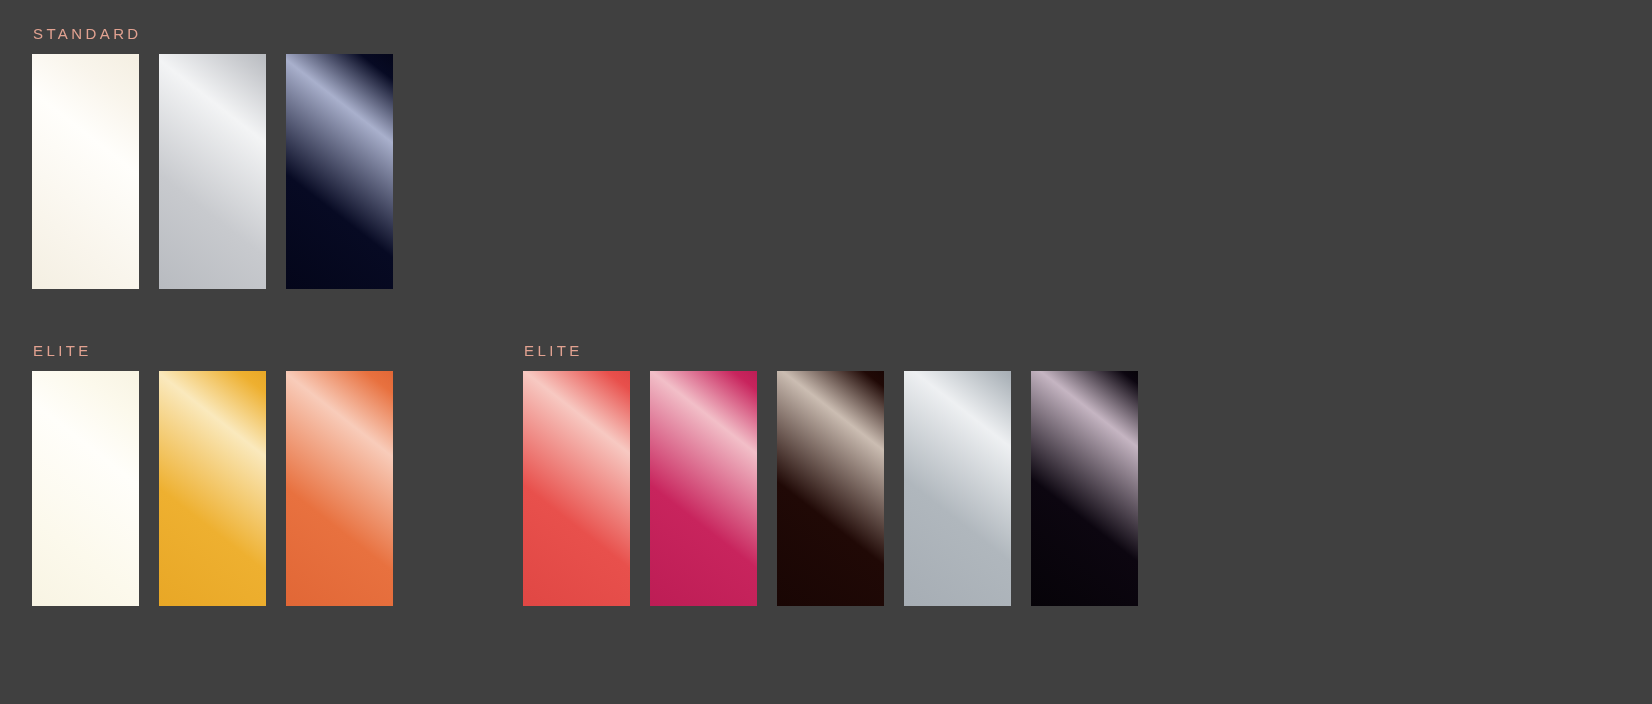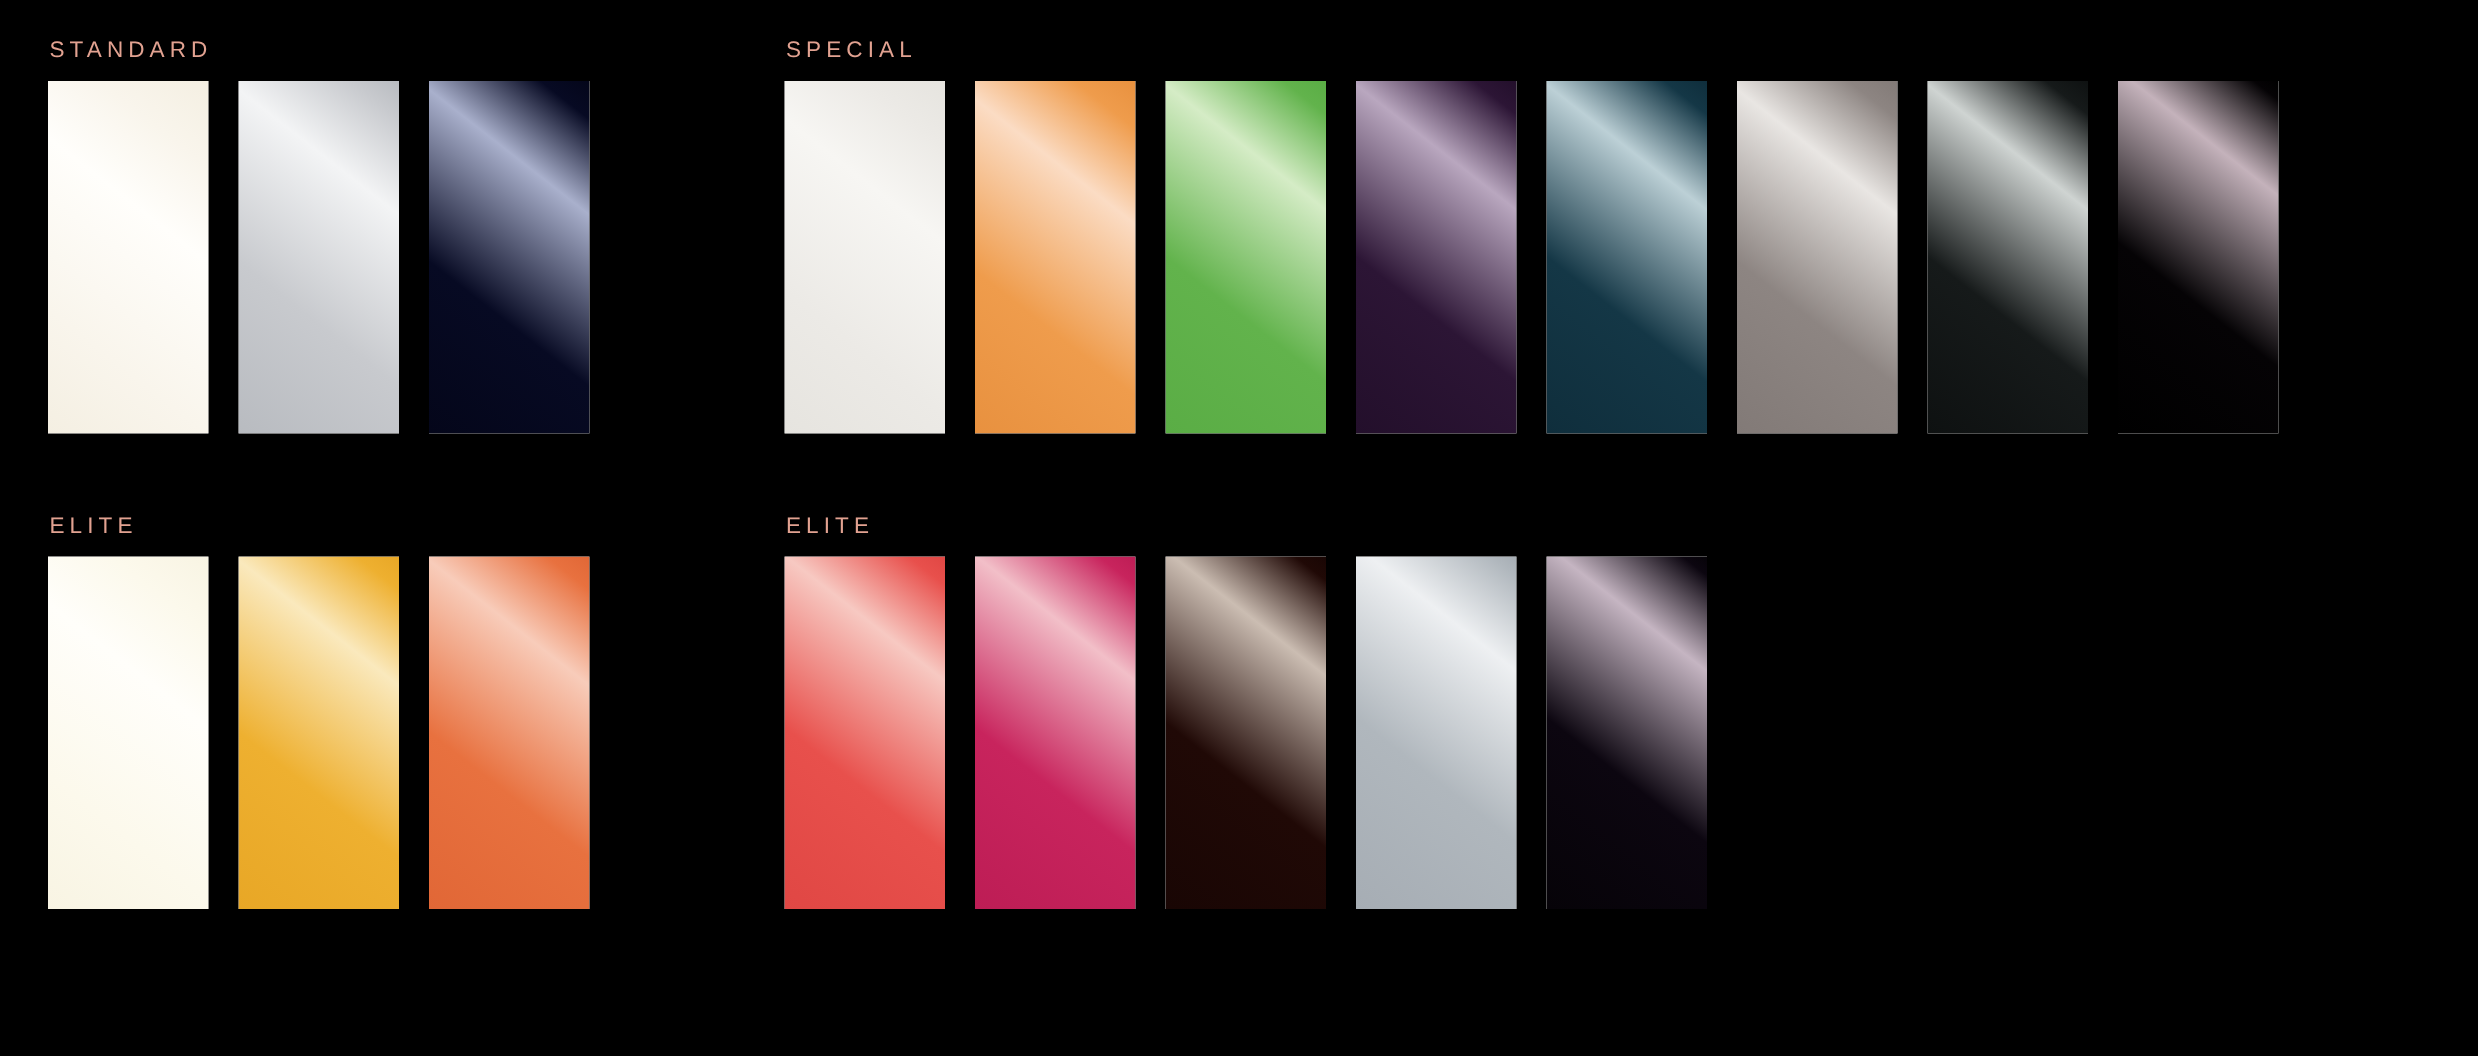--- a/index.html
+++ b/index.html
@@ -56,61 +56,32 @@
 
   
   .swatch-fill {
     position: absolute;
     inset: 0;
   }
 </style>
 </head>
 <body>
 
-<div id="board" style="background: #000000;">
+<div id="board" style="background: #404040;">
     <div class="swatch-group" style="left: 32px; top: 26px;">
       <div class="group-label" style="color: rgb(226, 162, 145);">STANDARD</div>
       <div class="swatch-row">
         <div class="swatch" title="ivory-cream">
           <div class="swatch-fill" style="background: linear-gradient(38deg, rgb(244, 239, 226) 0%, rgb(249, 245, 236) 26%, rgb(255, 254, 251) 62%, rgb(249, 245, 236) 82%, rgb(244, 239, 226) 100%);"></div>
         </div>
         <div class="swatch" title="silver-platinum">
           <div class="swatch-fill" style="background: linear-gradient(38deg, rgb(184, 187, 192) 0%, rgb(200, 202, 206) 36%, rgb(243, 244, 245) 72%, rgb(200, 202, 206) 92%, rgb(184, 187, 192) 100%);"></div>
         </div>
         <div class="swatch" title="midnight-navy">
           <div class="swatch-fill" style="background: linear-gradient(38deg, rgb(4, 6, 26) 0%, rgb(7, 10, 35) 36%, rgb(169, 176, 204) 72%, rgb(7, 10, 35) 92%, rgb(4, 6, 26) 100%);"></div>
-        </div>
-      </div>
-    </div>
-    <div class="swatch-group" style="left: 523px; top: 26px;">
-      <div class="group-label" style="color: rgb(226, 162, 145);">SPECIAL</div>
-      <div class="swatch-row">
-        <div class="swatch" title="pearl-white">
-          <div class="swatch-fill" style="background: linear-gradient(38deg, rgb(230, 228, 223) 0%, rgb(236, 234, 230) 30%, rgb(247, 246, 243) 66%, rgb(236, 234, 230) 86%, rgb(230, 228, 223) 100%);"></div>
-        </div>
-        <div class="swatch" title="amber-orange">
-          <div class="swatch-fill" style="background: linear-gradient(38deg, rgb(232, 145, 63) 0%, rgb(239, 156, 76) 34%, rgb(251, 220, 196) 70%, rgb(239, 156, 76) 90%, rgb(232, 145, 63) 100%);"></div>
-        </div>
-        <div class="swatch" title="apple-green">
-          <div class="swatch-fill" style="background: linear-gradient(38deg, rgb(90, 173, 69) 0%, rgb(98, 179, 76) 37%, rgb(213, 236, 198) 73%, rgb(98, 179, 76) 93%, rgb(90, 173, 69) 100%);"></div>
-        </div>
-        <div class="swatch" title="deep-plum">
-          <div class="swatch-fill" style="background: linear-gradient(38deg, rgb(35, 15, 43) 0%, rgb(44, 21, 53) 37%, rgb(185, 167, 191) 73%, rgb(44, 21, 53) 93%, rgb(35, 15, 43) 100%);"></div>
-        </div>
-        <div class="swatch" title="petrol-teal">
-          <div class="swatch-fill" style="background: linear-gradient(38deg, rgb(15, 46, 60) 0%, rgb(20, 55, 70) 37%, rgb(188, 208, 214) 73%, rgb(20, 55, 70) 93%, rgb(15, 46, 60) 100%);"></div>
-        </div>
-        <div class="swatch" title="warm-taupe">
-          <div class="swatch-fill" style="background: linear-gradient(38deg, rgb(130, 122, 119) 0%, rgb(141, 133, 130) 36%, rgb(233, 230, 227) 72%, rgb(141, 133, 130) 92%, rgb(130, 122, 119) 100%);"></div>
-        </div>
-        <div class="swatch" title="graphite-black">
-          <div class="swatch-fill" style="background: linear-gradient(38deg, rgb(14, 17, 17) 0%, rgb(22, 26, 26) 37%, rgb(207, 212, 210) 73%, rgb(22, 26, 26) 93%, rgb(14, 17, 17) 100%);"></div>
-        </div>
-        <div class="swatch" title="jet-black">
-          <div class="swatch-fill" style="background: linear-gradient(38deg, rgb(0, 0, 0) 0%, rgb(5, 3, 5) 40%, rgb(196, 178, 187) 76%, rgb(5, 3, 5) 96%, rgb(0, 0, 0) 100%);"></div>
         </div>
       </div>
     </div>
     <div class="swatch-group" style="left: 32px; top: 343px;">
       <div class="group-label" style="color: rgb(226, 162, 145);">ELITE</div>
       <div class="swatch-row">
         <div class="swatch" title="vanilla-cream">
           <div class="swatch-fill" style="background: linear-gradient(38deg, rgb(248, 244, 227) 0%, rgb(252, 249, 236) 28%, rgb(255, 254, 250) 64%, rgb(252, 249, 236) 84%, rgb(248, 244, 227) 100%);"></div>
         </div>
         <div class="swatch" title="golden-yellow">

